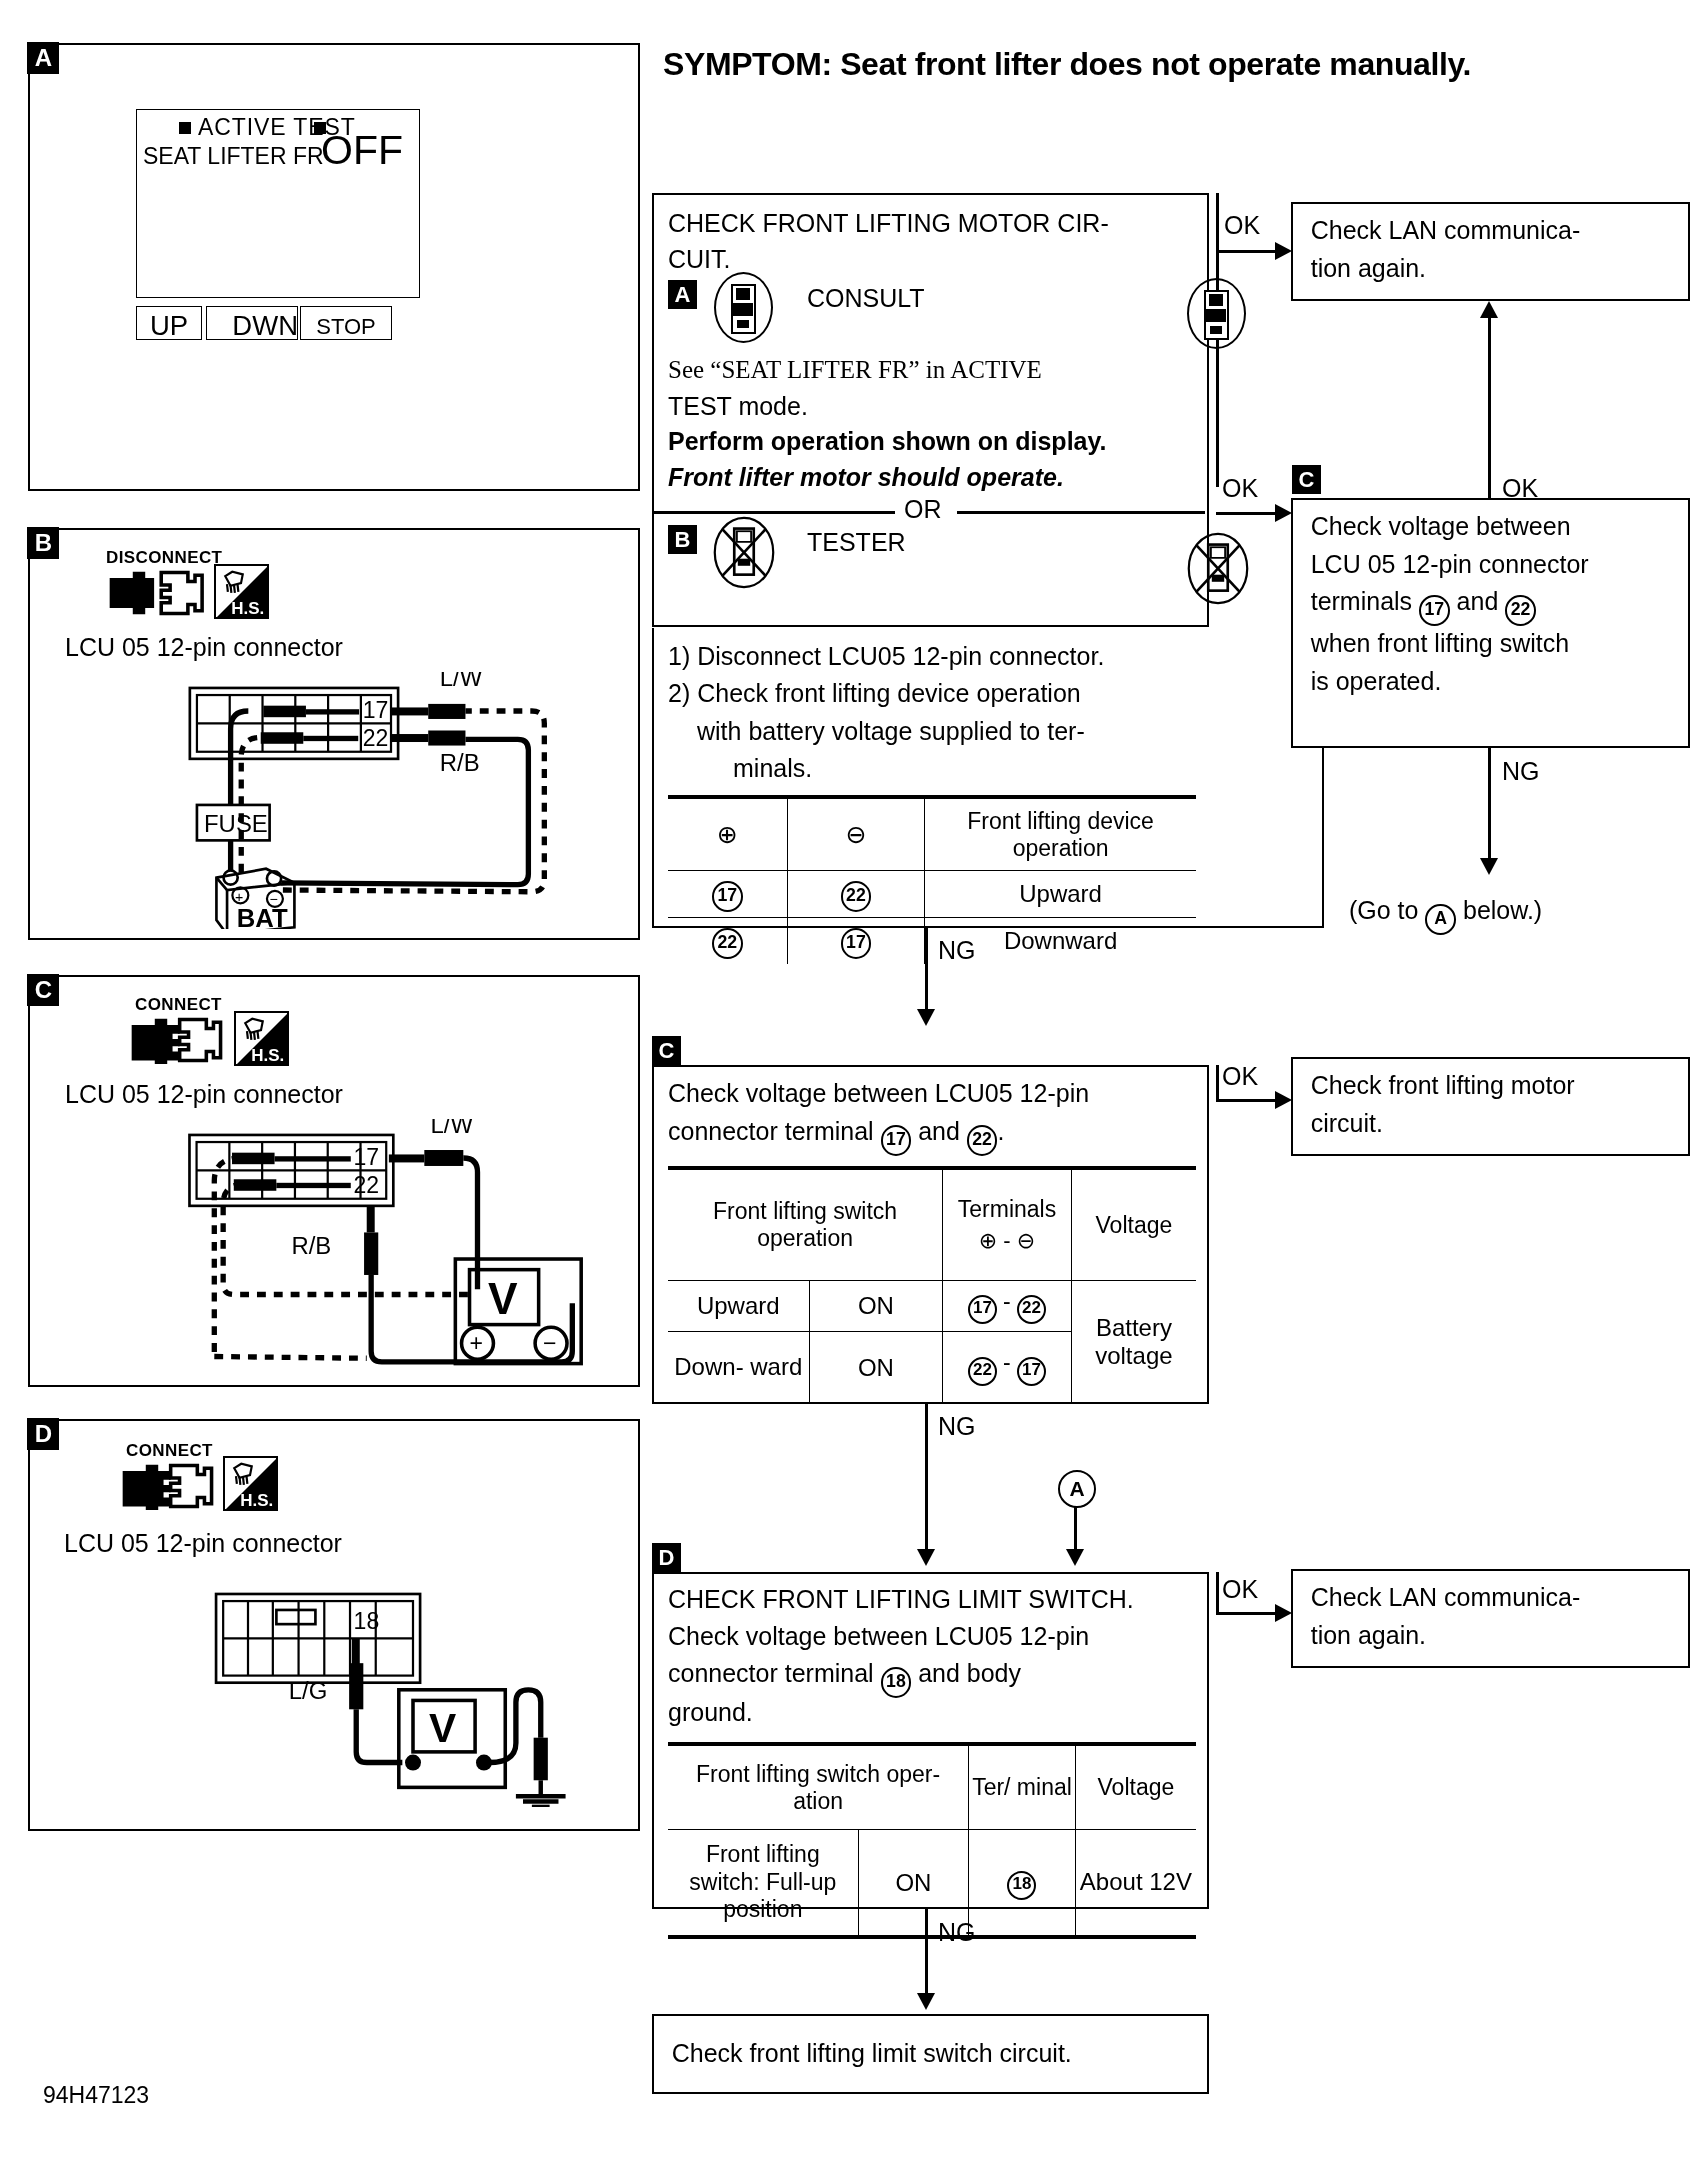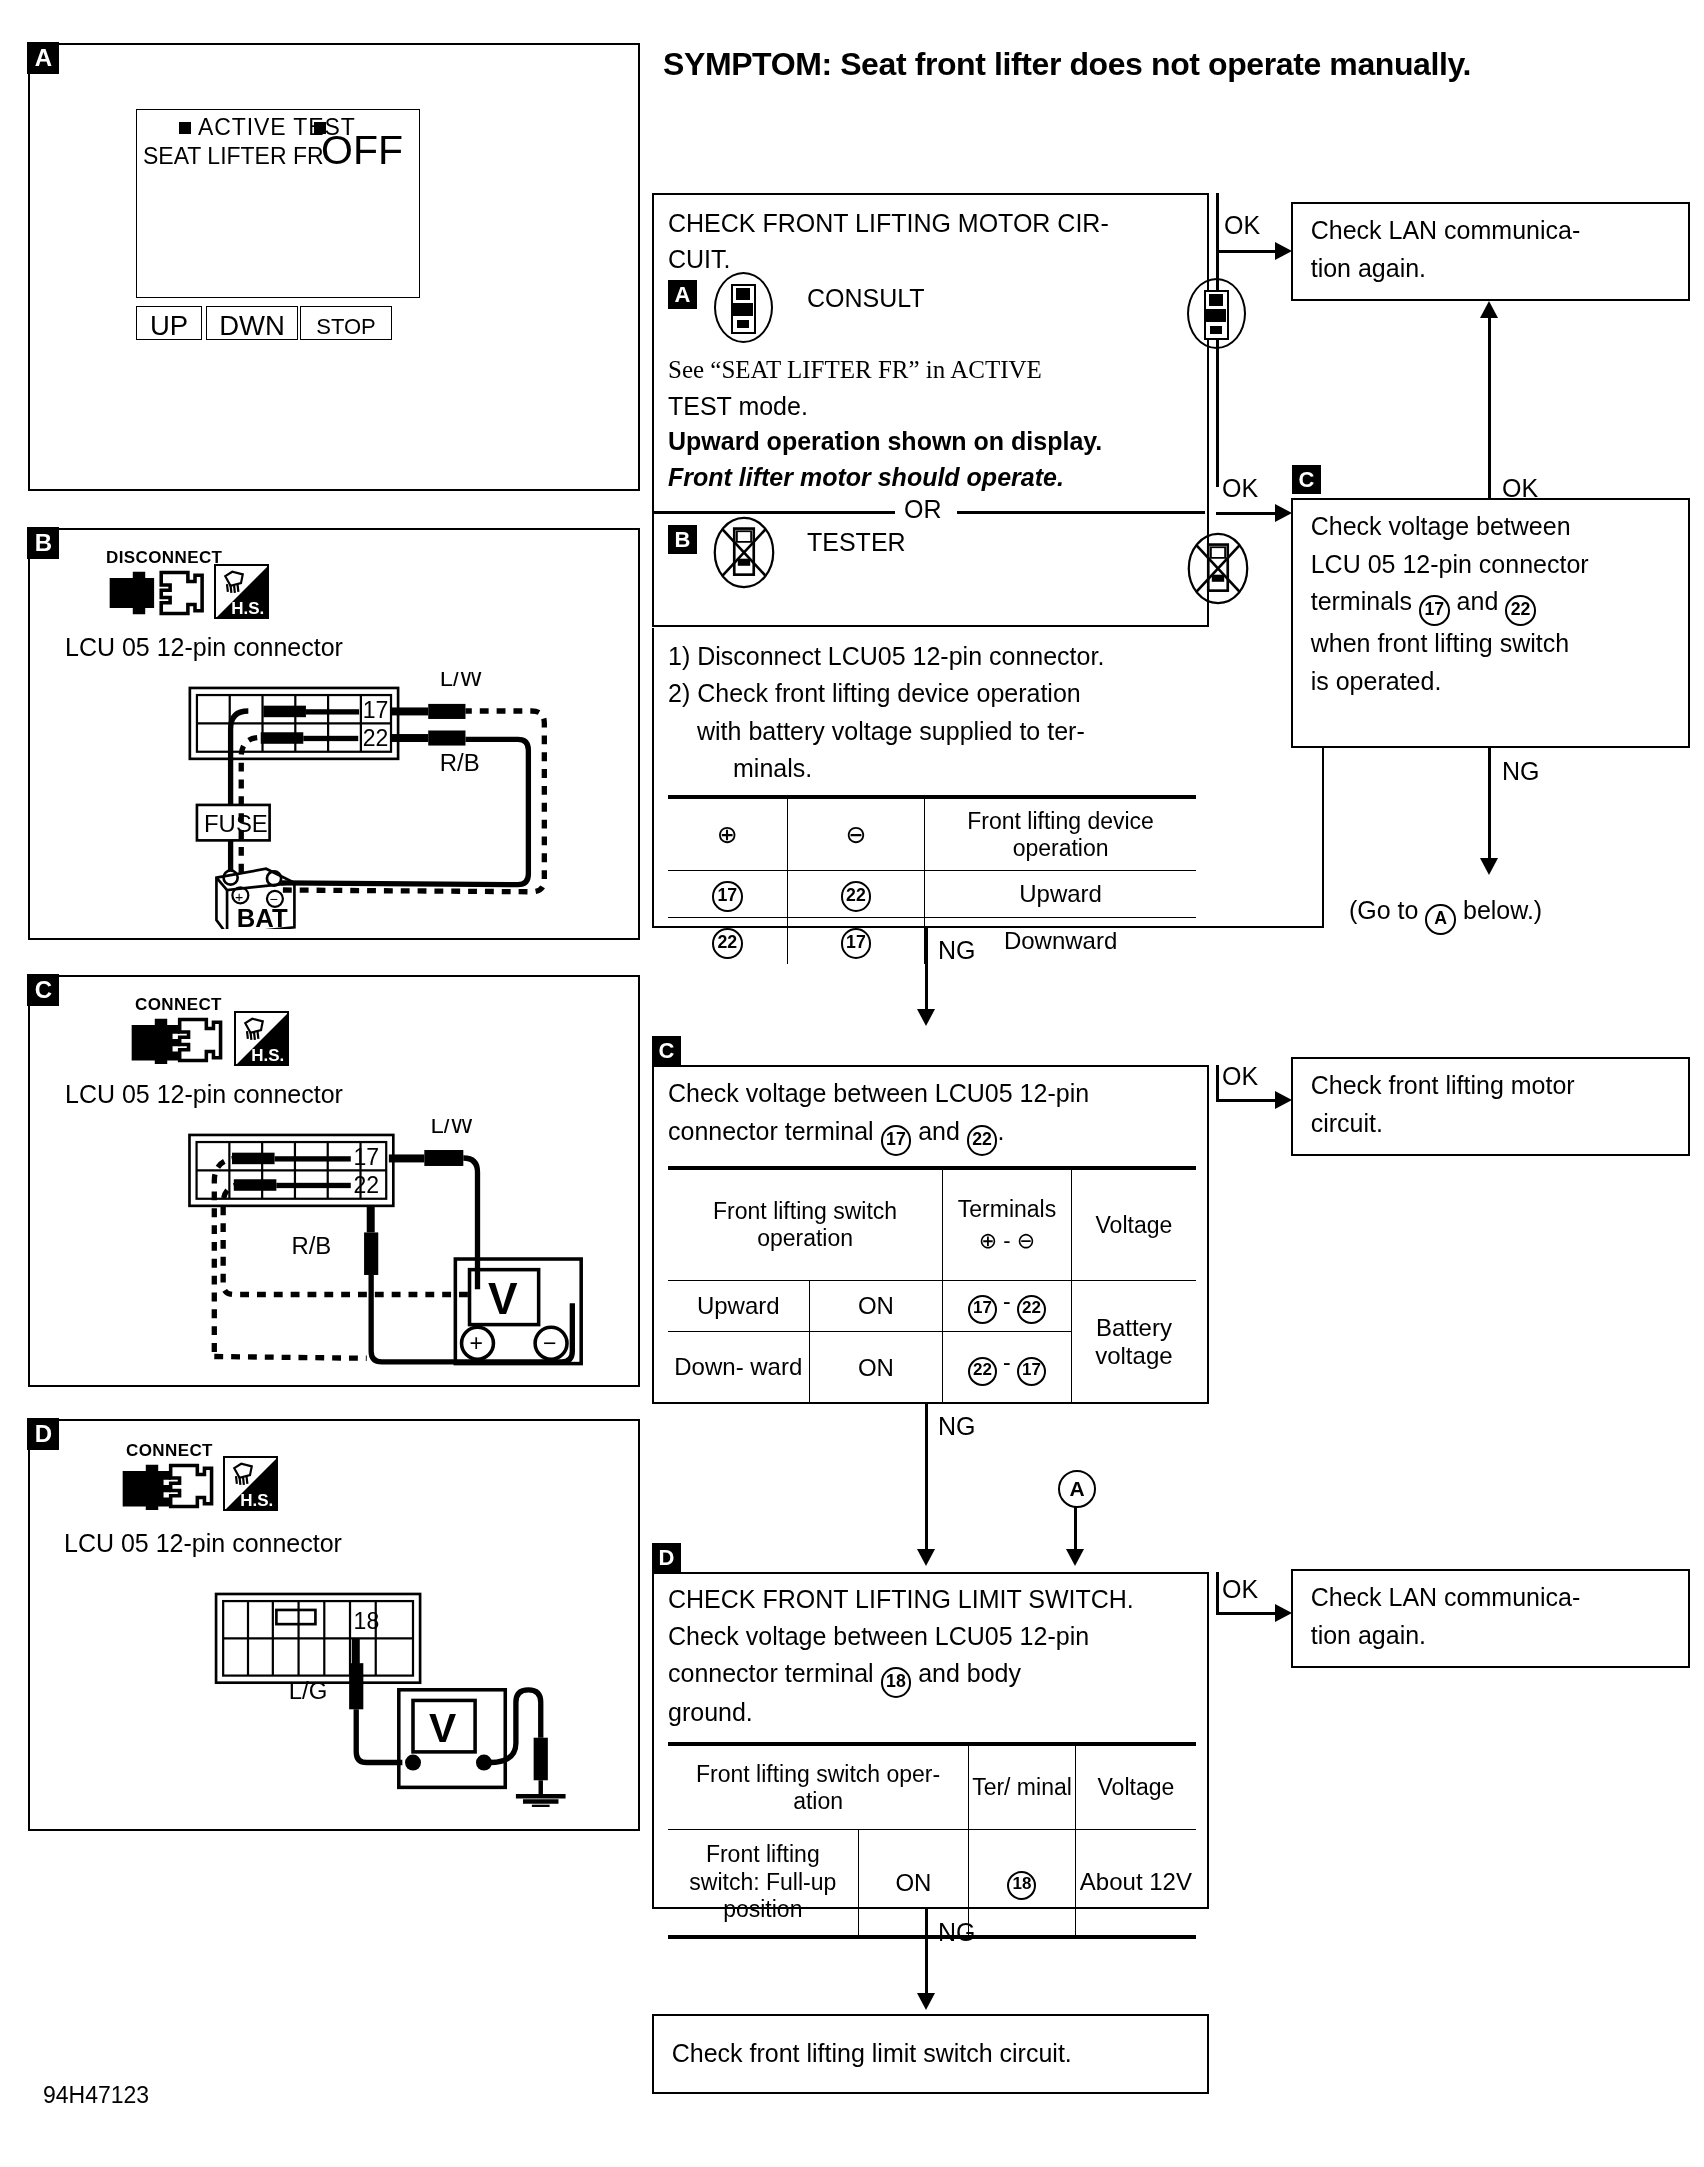--- a/index.html
+++ b/index.html
@@ -59,21 +59,21 @@
   <div class="txt" style="left:168px;top:69px;font-size:23px;letter-spacing:0.9px;">ACTIVE TEST</div>
   <div class="abs" style="left:284px;top:77px;width:11.5px;height:11.5px;background:#000;"></div>
 
   <div class="txt" style="left:113px;top:98px;font-size:23px;">SEAT LIFTER FR</div>
   <div class="txt" style="left:291px;top:82px;font-size:41px;">OFF</div>
 
   <div class="bx" style="left:106px;top:261px;width:66px;height:34px;border-width:1.8px;"></div>
   <div class="ctr" style="left:106px;top:265px;width:66px;font-size:27.5px;">UP</div>
 
   <div class="bx" style="left:176px;top:261px;width:92px;height:34px;border-width:1.8px;"></div>
-  <div class="ctr" style="left:176px;top:265px;width:92px;font-size:27.5px;">DWN</div>
+  <div class="ctr" style="left:176px;top:265px;width:92px;font-size:27.5px;text-align:right;">DWN</div>
 
   <div class="bx" style="left:270px;top:261px;width:92px;height:34px;border-width:1.8px;"></div>
   <div class="ctr" style="left:270px;top:269px;width:92px;font-size:22px;">STOP</div>
 </div>
 
 <div class="panel" style="left:28px;top:528px;width:612px;height:412px;">
   <div class="marker" style="left:-2.7px;top:-2.7px;width:32px;height:32px;font-size:24px;">B</div>
 
   <div class="txt" style="left:76px;top:17.7px;font-size:17px;font-weight:bold;letter-spacing:0.4px;">DISCONNECT</div>
 
@@ -283,21 +283,21 @@
     <div class="consult-body">
       <div class="consult-scr"></div>
       <div class="consult-mid"></div>
       <div class="consult-bot"></div>
     </div>
   </div>
   <div class="txt" style="left:153px;top:89px;font-size:25px;">CONSULT</div>
 
   <div class="txt" style="left:14px;top:161px;font-size:25px;font-family:Liberation Serif, serif;">See “SEAT LIFTER FR” in ACTIVE</div>
   <div class="txt" style="left:14px;top:197px;font-size:25px;">TEST mode.</div>
-  <div class="txt" style="left:14px;top:232px;font-size:25px;font-weight:bold;">Upward operation shown on display.</div>
+  <div class="txt" style="left:14px;top:232px;font-size:25px;font-weight:bold;">Perform operation shown on display.</div>
   <div class="txt" style="left:14px;top:268px;font-size:25px;font-weight:bold;font-style:italic;">Front lifter motor should operate.</div>
 
   <div class="ln" style="left:0px;top:316px;width:241px;height:2.7px;"></div>
   <div class="txt" style="left:250px;top:300px;font-size:25px;">OR</div>
   <div class="ln" style="left:303px;top:316px;width:248px;height:2.7px;"></div>
 
   <div class="marker" style="left:14px;top:330px;width:29px;height:29px;font-size:22px;">B</div>
   <div class="abs" style="left:59px;top:321px;">
     <svg width="62" height="73" viewBox="0 0 70 82">
       <ellipse cx="35" cy="41" rx="33" ry="39" fill="none" stroke="#000" stroke-width="2.5"></ellipse>

